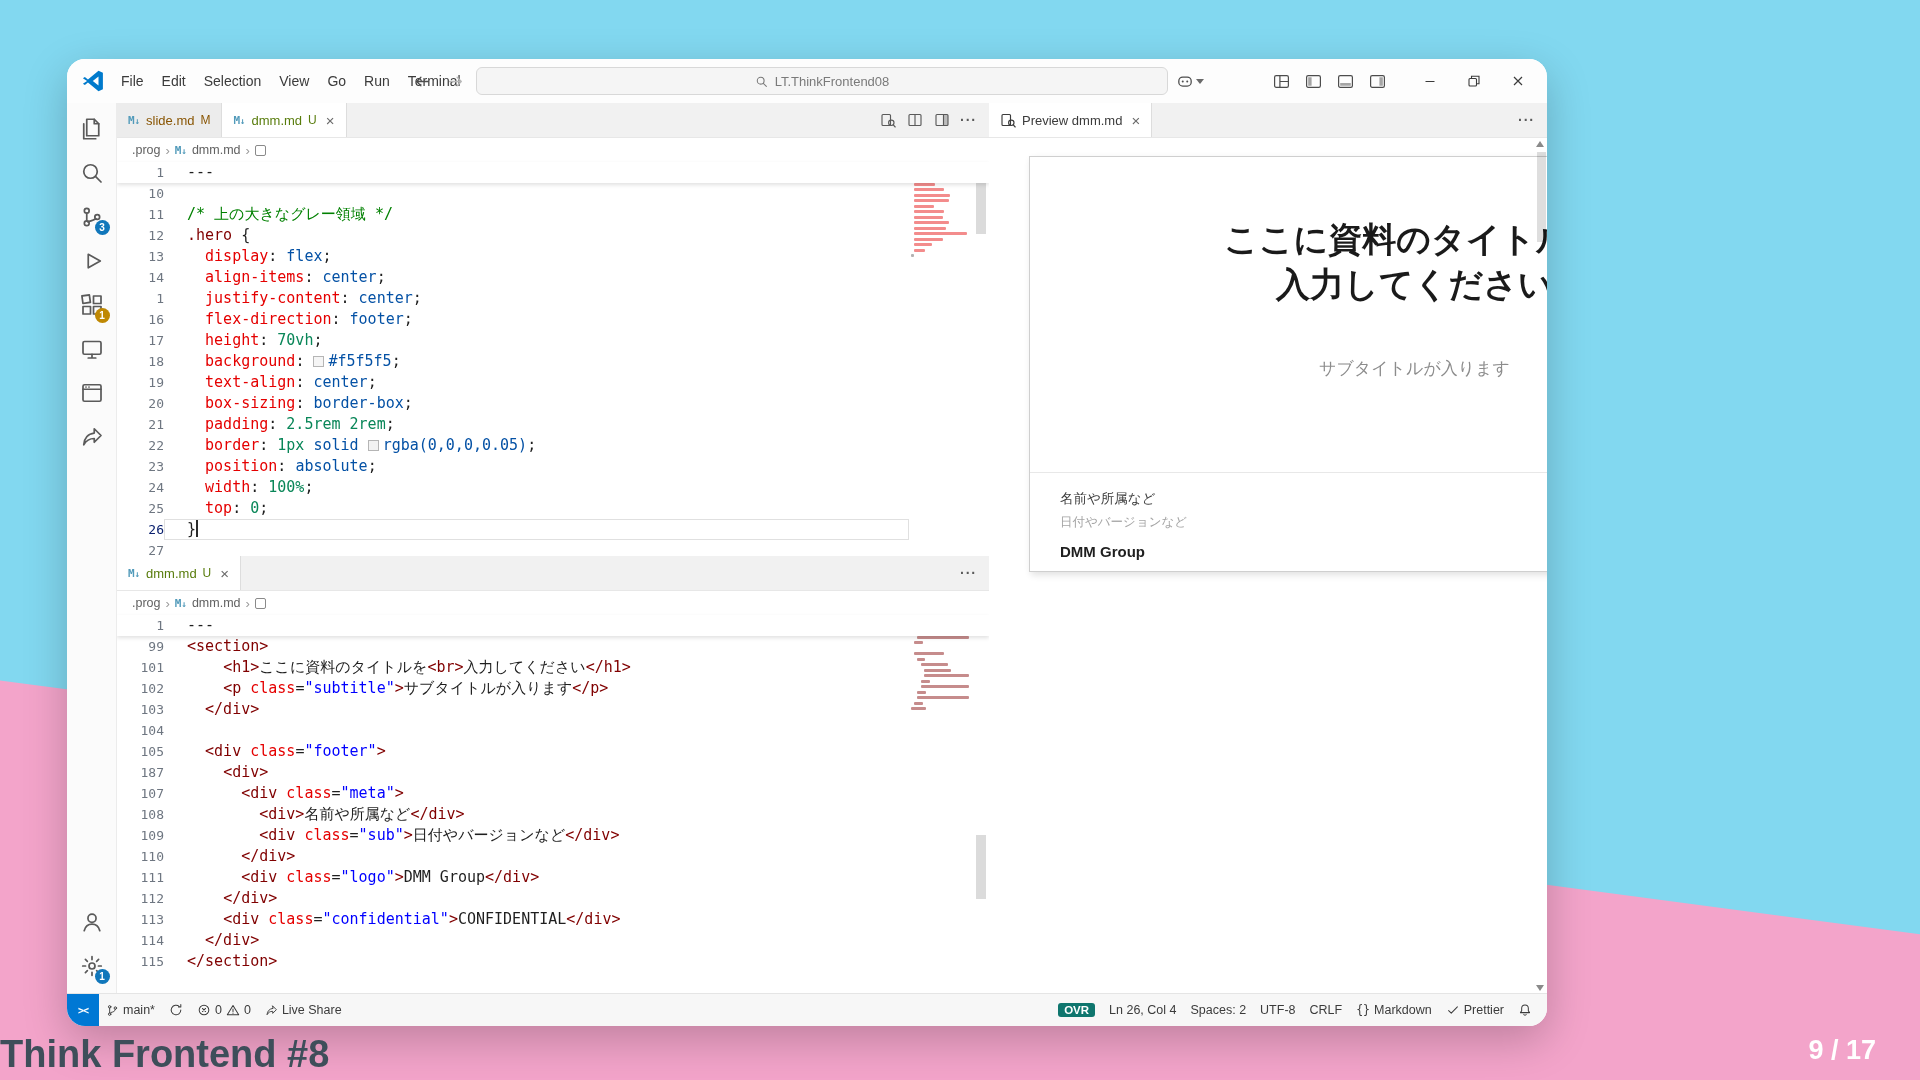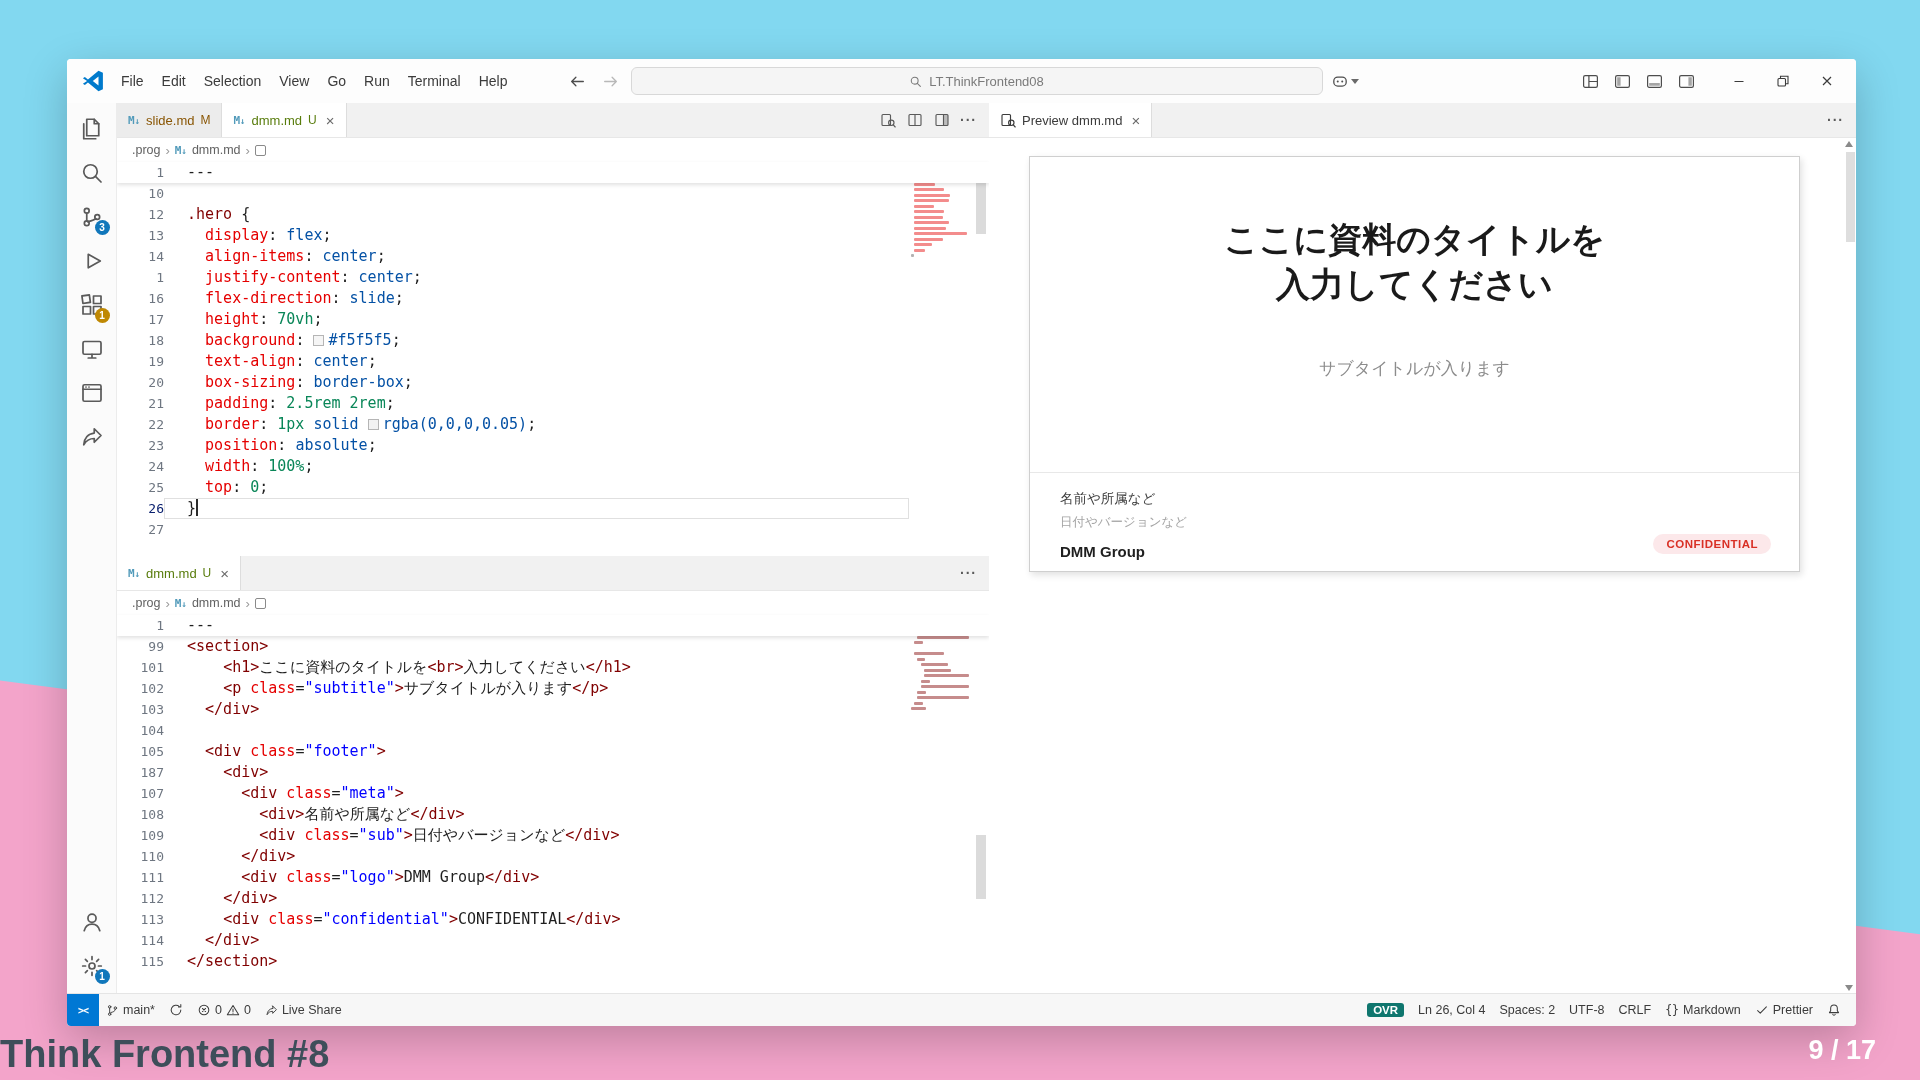--- a/index.html
+++ b/index.html
@@ -2,22 +2,22 @@
 <html><head>
 <meta charset="utf-8">
 <style>
   html,body{margin:0;padding:0;}
   body{font-family:"Liberation Sans","DejaVu Sans",sans-serif;}
   .stage{position:relative;width:1920px;height:1080px;overflow:hidden;background:#82D8F0;}
   .backdrop-pink{position:absolute;inset:0;background:#F3A4CA;
     clip-path:polygon(0 63%,100% 86.5%,100% 100%,0 100%);}
 
   
-  .vscode{position:absolute;left:67px;top:59px;width:1789px;height:967px;background:#fff;
-    border-radius:4px;box-shadow:0 14px 44px rgba(0,0,0,.22);overflow:hidden;}
+  .vscode{position:absolute;left:67px;top:59px;width:1480px;height:967px;background:#fff;
+    border-radius:18px;box-shadow:0 14px 44px rgba(0,0,0,.22);overflow:hidden;}
 
   
   .titlebar{position:absolute;left:0;top:0;right:0;height:44px;display:flex;align-items:center;background:#fdfdfd;}
   .logo{margin:0 8px 0 15px;display:flex;align-items:center;}
   .menubar{display:flex;align-items:center;}
   .menu-item{font-size:14px;color:#3b3b3b;padding:4px 9px;border-radius:5px;white-space:nowrap;}
   .tb-center{position:absolute;left:50%;top:0;height:44px;transform:translateX(-50%);display:flex;align-items:center;gap:8px;}
   .nav-arrow{display:flex;align-items:center;color:#4d4d4d;padding:0 4px;}
   .nav-arrow.disabled{color:#b8b8b8;}
   .cmd-center{width:690px;height:26px;background:#f5f5f5;border:1px solid #d8d8d8;border-radius:6px;
@@ -361,25 +361,26 @@
             </span>
             <span class="crumb">dmm.md</span>
             <span class="crumb-sep">›</span>
             <span class="ic">
               <span class="symbol-sq"></span>
             </span>
           </div>
         <div class="code" id="code-top">
             <div class="code-line sticky"><span class="ln">1</span><span class="lt"><span class="tk-pln">---</span></span></div>
             <div class="code-line"><span class="ln">10</span><span class="lt"></span></div>
+            <div class="code-line"><span class="ln">11</span><span class="lt"><span class="tk-cm">/* 上の大きなグレー領域 */</span></span></div>
             <div class="code-line"><span class="ln">12</span><span class="lt"><span class="tk-sel">.hero</span><span class="tk-pln"> {</span></span></div>
             <div class="code-line"><span class="ln">13</span><span class="lt"><span class="tk-pln">  </span><span class="tk-prop">display</span><span class="tk-pln">: </span><span class="tk-val">flex</span><span class="tk-pln">;</span></span></div>
             <div class="code-line"><span class="ln">14</span><span class="lt"><span class="tk-pln">  </span><span class="tk-prop">align-items</span><span class="tk-pln">: </span><span class="tk-val">center</span><span class="tk-pln">;</span></span></div>
             <div class="code-line"><span class="ln">1</span><span class="lt"><span class="tk-pln">  </span><span class="tk-prop">justify-content</span><span class="tk-pln">: </span><span class="tk-val">center</span><span class="tk-pln">;</span></span></div>
-            <div class="code-line"><span class="ln">16</span><span class="lt"><span class="tk-pln">  </span><span class="tk-prop">flex-direction</span><span class="tk-pln">: </span><span class="tk-val">slide</span><span class="tk-pln">;</span></span></div>
+            <div class="code-line"><span class="ln">16</span><span class="lt"><span class="tk-pln">  </span><span class="tk-prop">flex-direction</span><span class="tk-pln">: </span><span class="tk-val">footer</span><span class="tk-pln">;</span></span></div>
             <div class="code-line"><span class="ln">17</span><span class="lt"><span class="tk-pln">  </span><span class="tk-prop">height</span><span class="tk-pln">: </span><span class="tk-num">70vh</span><span class="tk-pln">;</span></span></div>
             <div class="code-line"><span class="ln">18</span><span class="lt"><span class="tk-pln">  </span><span class="tk-prop">background</span><span class="tk-pln">: </span><span class="sw" style="background: rgb(245, 245, 245);"></span><span class="tk-val">#f5f5f5</span><span class="tk-pln">;</span></span></div>
             <div class="code-line"><span class="ln">19</span><span class="lt"><span class="tk-pln">  </span><span class="tk-prop">text-align</span><span class="tk-pln">: </span><span class="tk-val">center</span><span class="tk-pln">;</span></span></div>
             <div class="code-line"><span class="ln">20</span><span class="lt"><span class="tk-pln">  </span><span class="tk-prop">box-sizing</span><span class="tk-pln">: </span><span class="tk-val">border-box</span><span class="tk-pln">;</span></span></div>
             <div class="code-line"><span class="ln">21</span><span class="lt"><span class="tk-pln">  </span><span class="tk-prop">padding</span><span class="tk-pln">: </span><span class="tk-num">2.5rem</span><span class="tk-pln"> </span><span class="tk-num">2rem</span><span class="tk-pln">;</span></span></div>
             <div class="code-line"><span class="ln">22</span><span class="lt"><span class="tk-pln">  </span><span class="tk-prop">border</span><span class="tk-pln">: </span><span class="tk-num">1px</span><span class="tk-pln"> </span><span class="tk-val">solid</span><span class="tk-pln"> </span><span class="sw" style="background: rgba(0, 0, 0, 0.05);"></span><span class="tk-val">rgba(0,0,0,0.05)</span><span class="tk-pln">;</span></span></div>
             <div class="code-line"><span class="ln">23</span><span class="lt"><span class="tk-pln">  </span><span class="tk-prop">position</span><span class="tk-pln">: </span><span class="tk-val">absolute</span><span class="tk-pln">;</span></span></div>
             <div class="code-line"><span class="ln">24</span><span class="lt"><span class="tk-pln">  </span><span class="tk-prop">width</span><span class="tk-pln">: </span><span class="tk-num">100%</span><span class="tk-pln">;</span></span></div>
             <div class="code-line"><span class="ln">25</span><span class="lt"><span class="tk-pln">  </span><span class="tk-prop">top</span><span class="tk-pln">: </span><span class="tk-num">0</span><span class="tk-pln">;</span></span></div>
             <div class="code-line"><span class="ln cur-ln">26</span><span class="lt cur-box"><span class="tk-pln">}</span><span class="caret"></span></span></div>

